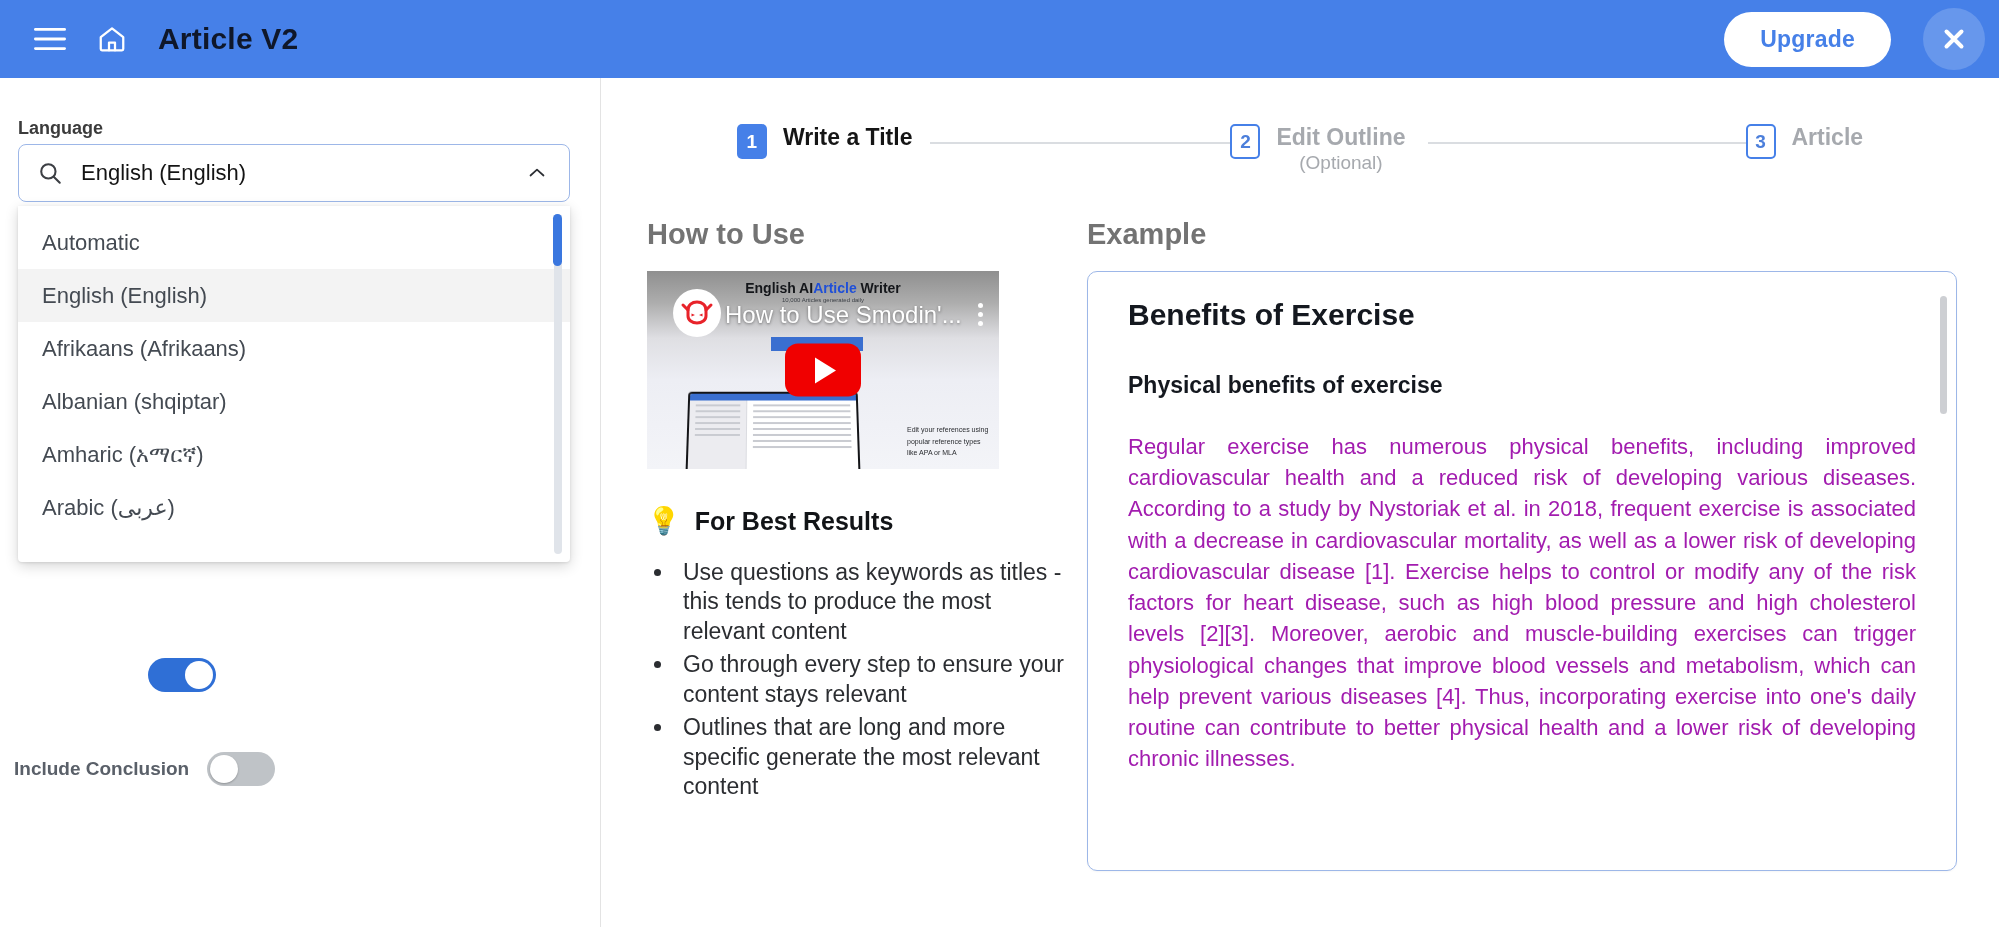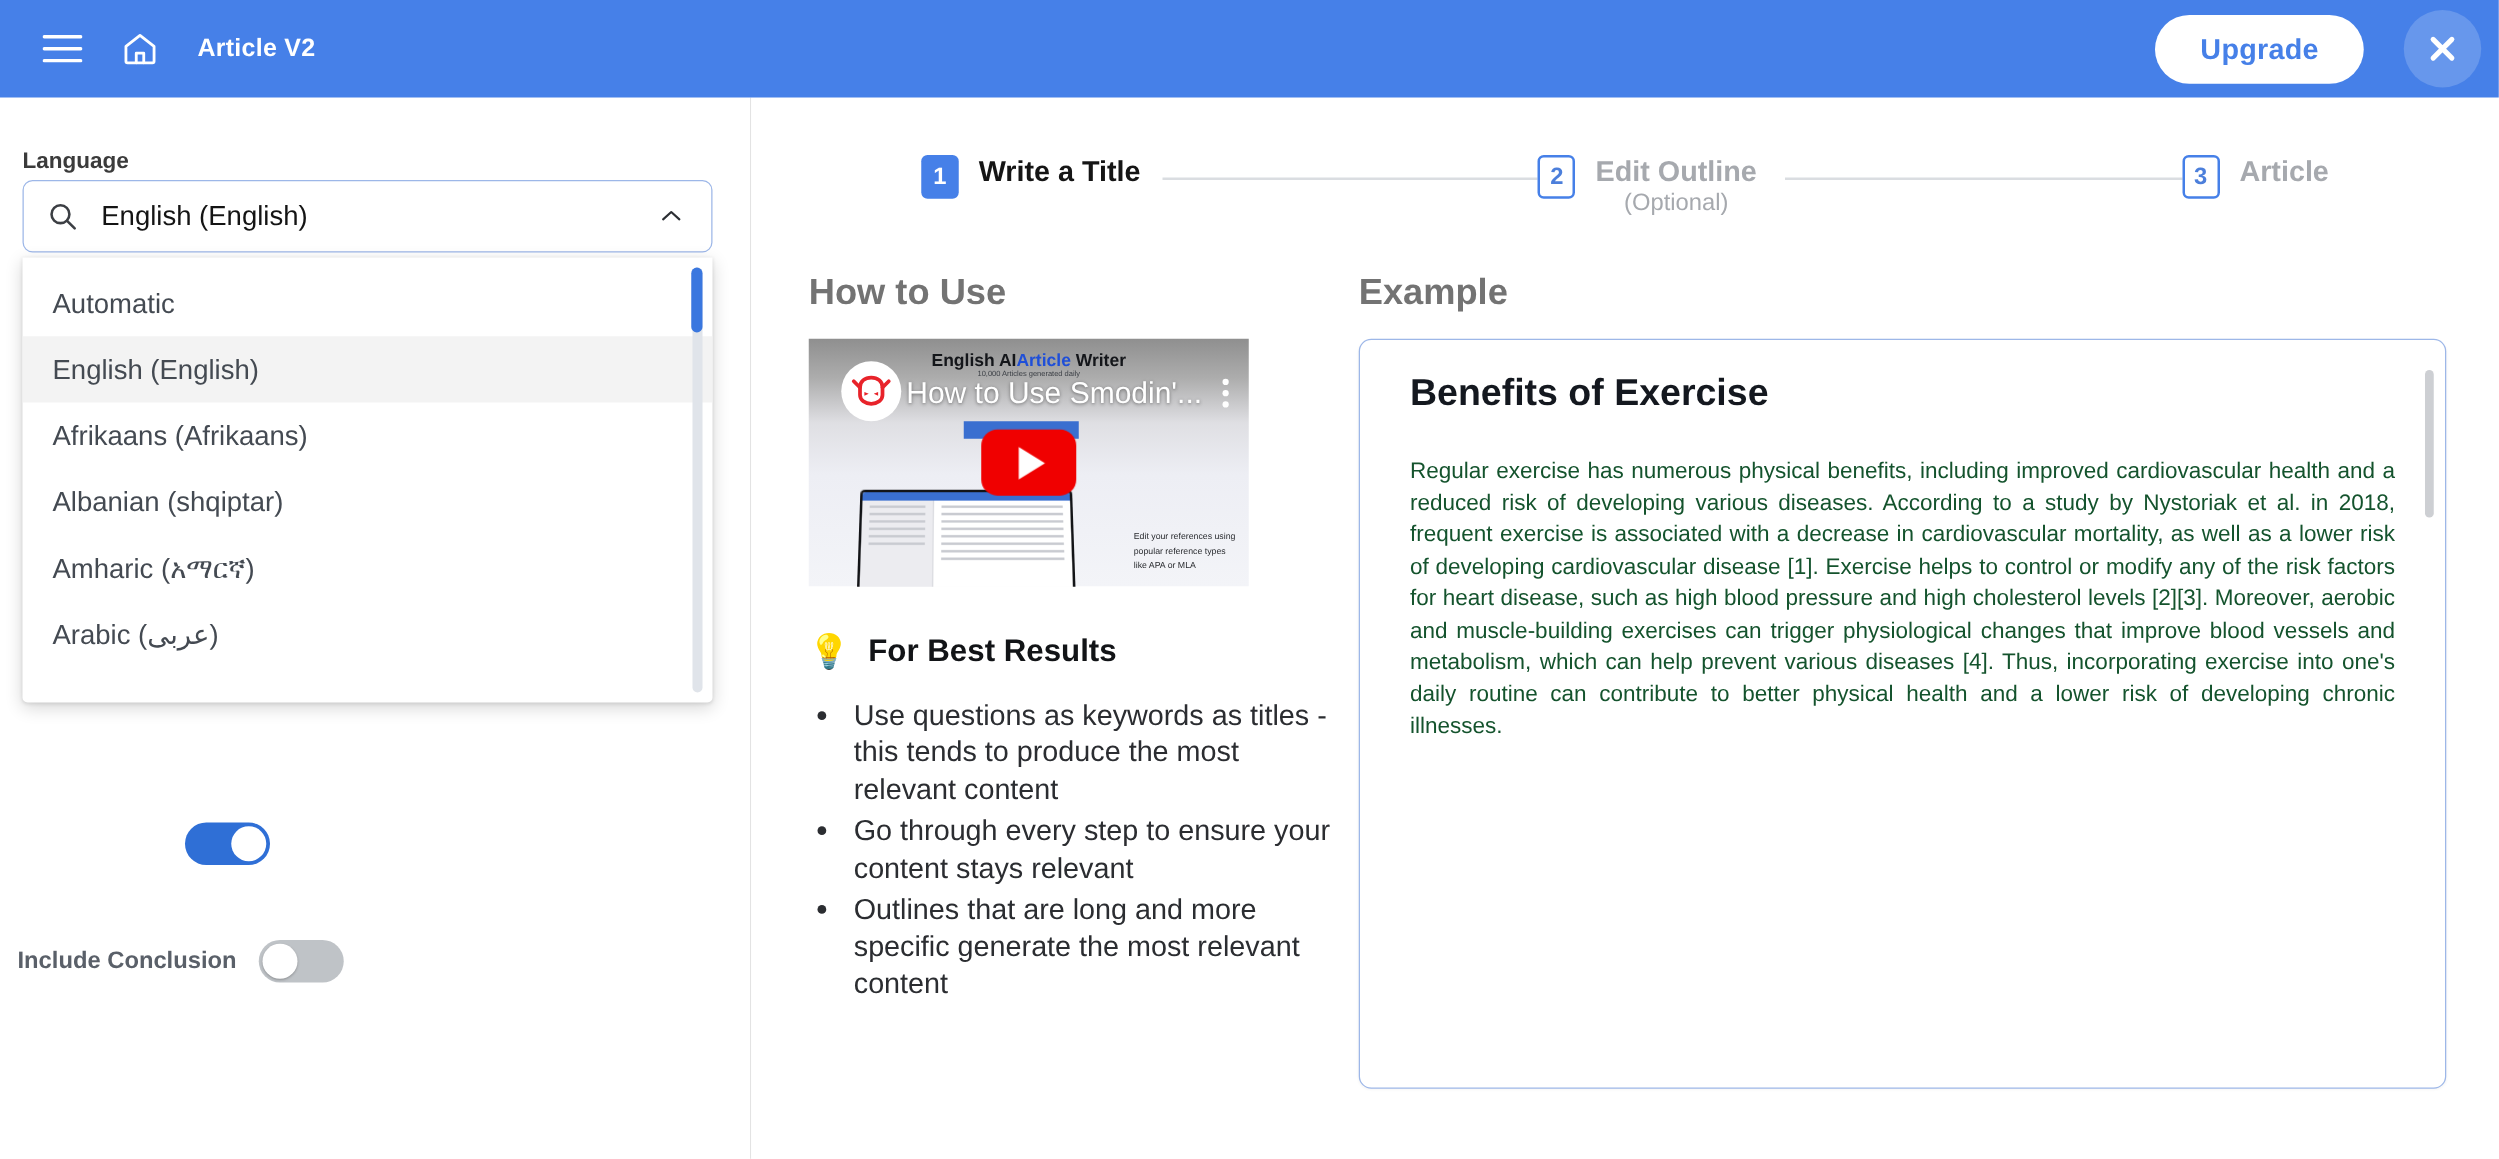--- a/index.html
+++ b/index.html
@@ -21,22 +21,22 @@
   }
   .tb-icon {
     margin-left: 30px;
     width: 40px; height: 40px;
     display: flex; align-items: center; justify-content: center;
     cursor: pointer;
   }
   .tb-icon.home { margin-left: 22px; }
   .tb-title {
     margin-left: 26px;
-    color: #ffffff;
-    font-size: 20px;
+    color: #0f172a;
+    font-size: 30px;
     font-weight: bold;
     letter-spacing: .2px;
   }
   .tb-spacer { flex: 1; }
   .upgrade-btn {
     background: #ffffff;
     color: #4680e8;
     border: none;
     border-radius: 40px;
     font-family: "Liberation Sans", sans-serif;
@@ -305,22 +305,22 @@
     background: #fff;
     height: 600px;
     padding: 26px 40px 0 40px;
     overflow: hidden;
     box-shadow: 0 1px 2px rgba(0,0,0,0.04);
   }
   .ex-h1 { font-size: 30px; font-weight: bold; color: #14181f; }
   .ex-h2 { font-size: 23px; font-weight: bold; color: #14181f; margin-top: 40px; }
   .ex-p {
     margin-top: 32px;
-    font-size: 18px; line-height: 1.42;
-    color: #14532d;
+    font-size: 22px; line-height: 1.42;
+    color: #a21caf;
     text-align: justify;
   }
   .ex-track {
     position: absolute; right: 9px; top: 24px;
     width: 7px; height: 560px; background: transparent;
   }
   .ex-thumb {
     position: absolute; right: 9px; top: 24px;
     width: 7px; height: 118px;
     background: #cdcfd3; border-radius: 5px;
@@ -489,20 +489,21 @@
           <li>Use questions as keywords as titles - this tends to produce the most relevant content</li>
           <li>Go through every step to ensure your content stays relevant</li>
           <li>Outlines that are long and more specific generate the most relevant content</li>
         </ul>
       </div>
 
       <div class="col-right">
         <div class="sect-title">Example</div>
         <div class="ex-card">
           <div class="ex-h1">Benefits of Exercise</div>
+          <div class="ex-h2">Physical benefits of exercise</div>
           <div class="ex-p">Regular exercise has numerous physical benefits, including improved cardiovascular health and a reduced risk of developing various diseases. According to a study by Nystoriak et al. in 2018, frequent exercise is associated with a decrease in cardiovascular mortality, as well as a lower risk of developing cardiovascular disease [1]. Exercise helps to control or modify any of the risk factors for heart disease, such as high blood pressure and high cholesterol levels [2][3]. Moreover, aerobic and muscle-building exercises can trigger physiological changes that improve blood vessels and metabolism, which can help prevent various diseases [4]. Thus, incorporating exercise into one's daily routine can contribute to better physical health and a lower risk of developing chronic illnesses.</div>
           <div class="ex-track"></div>
           <div class="ex-thumb"></div>
         </div>
       </div>
 
     </div>
   </div>
 </div>
 

